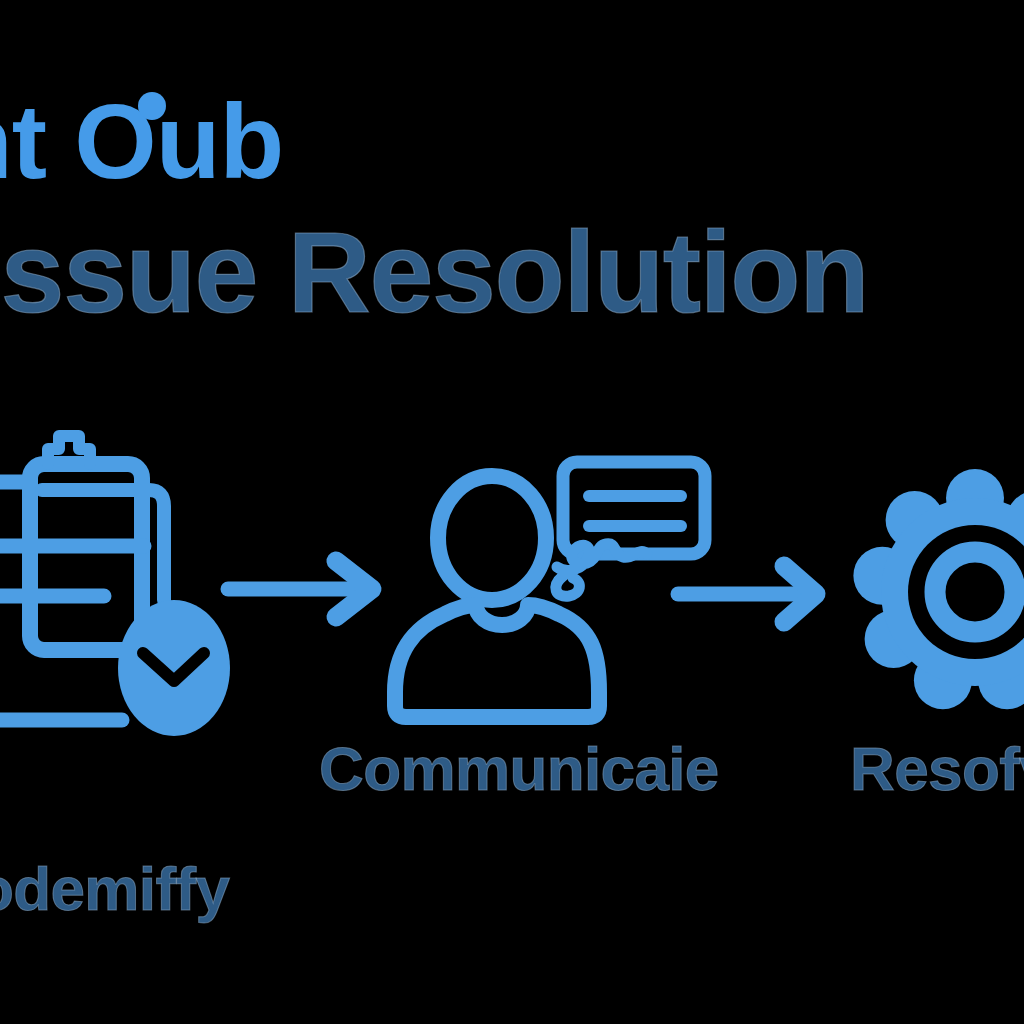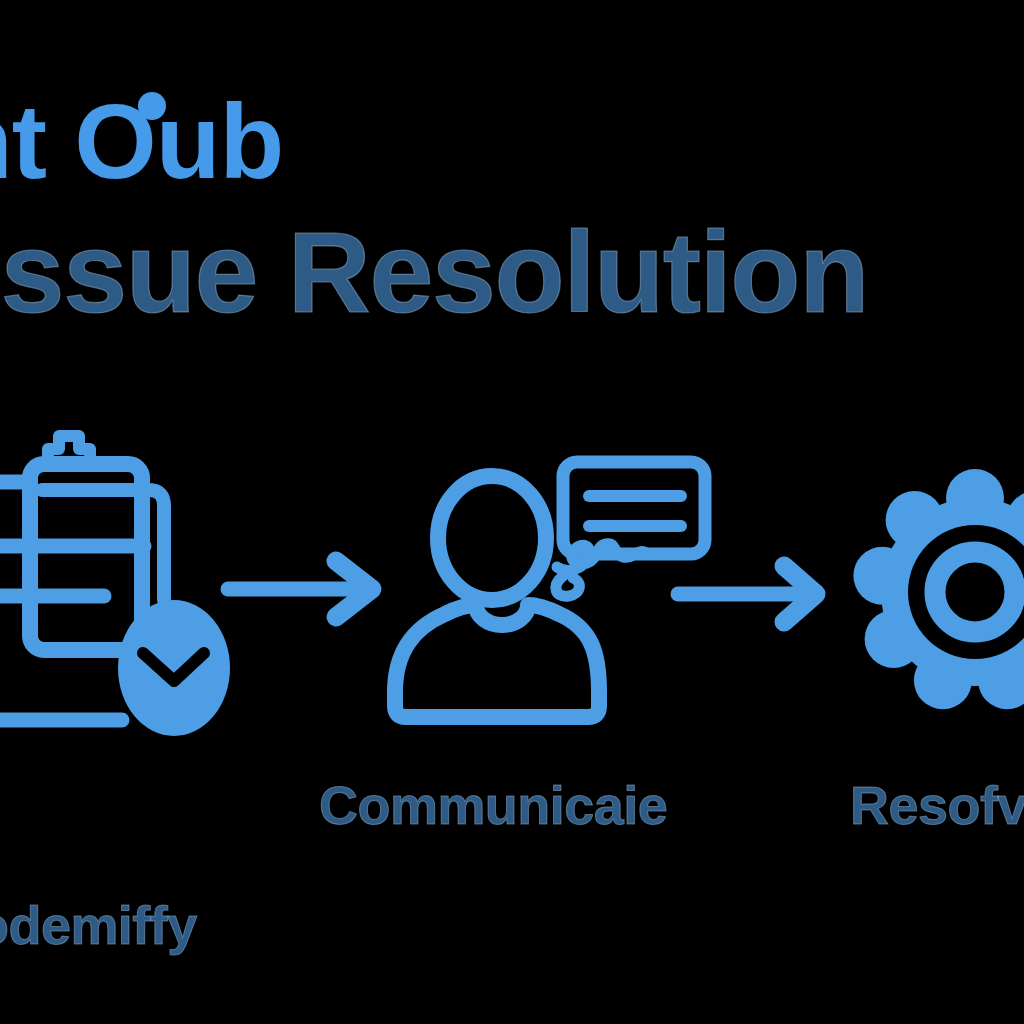--- a/index.html
+++ b/index.html
@@ -29,22 +29,22 @@
   .title{
     left:-30px;top:215px;
     font-size:115px;line-height:115px;
     letter-spacing:-0.012em;
     color:var(--dark-blue,#2e5b86);
     -webkit-text-stroke:1.2px rgba(148,177,205,0.5);
     white-space:pre;
   }
   
   .step-label{
-    top:775px;
-    font-size:54px;line-height:60px;
+    top:739px;
+    font-size:62px;line-height:60px;
     letter-spacing:-0.01em;
     color:var(--dark-blue,#2e5b86);
     -webkit-text-stroke:1px rgba(148,177,205,0.5);
     white-space:pre;
   }
   .label-identify{left:-24px;}
   .label-communicate{left:319px;}
   .label-resolve{left:850px;}
   
   .icon-stroke{stroke:var(--bright-blue,#4d9ee4);fill:none;stroke-linecap:round;stroke-linejoin:round;}

